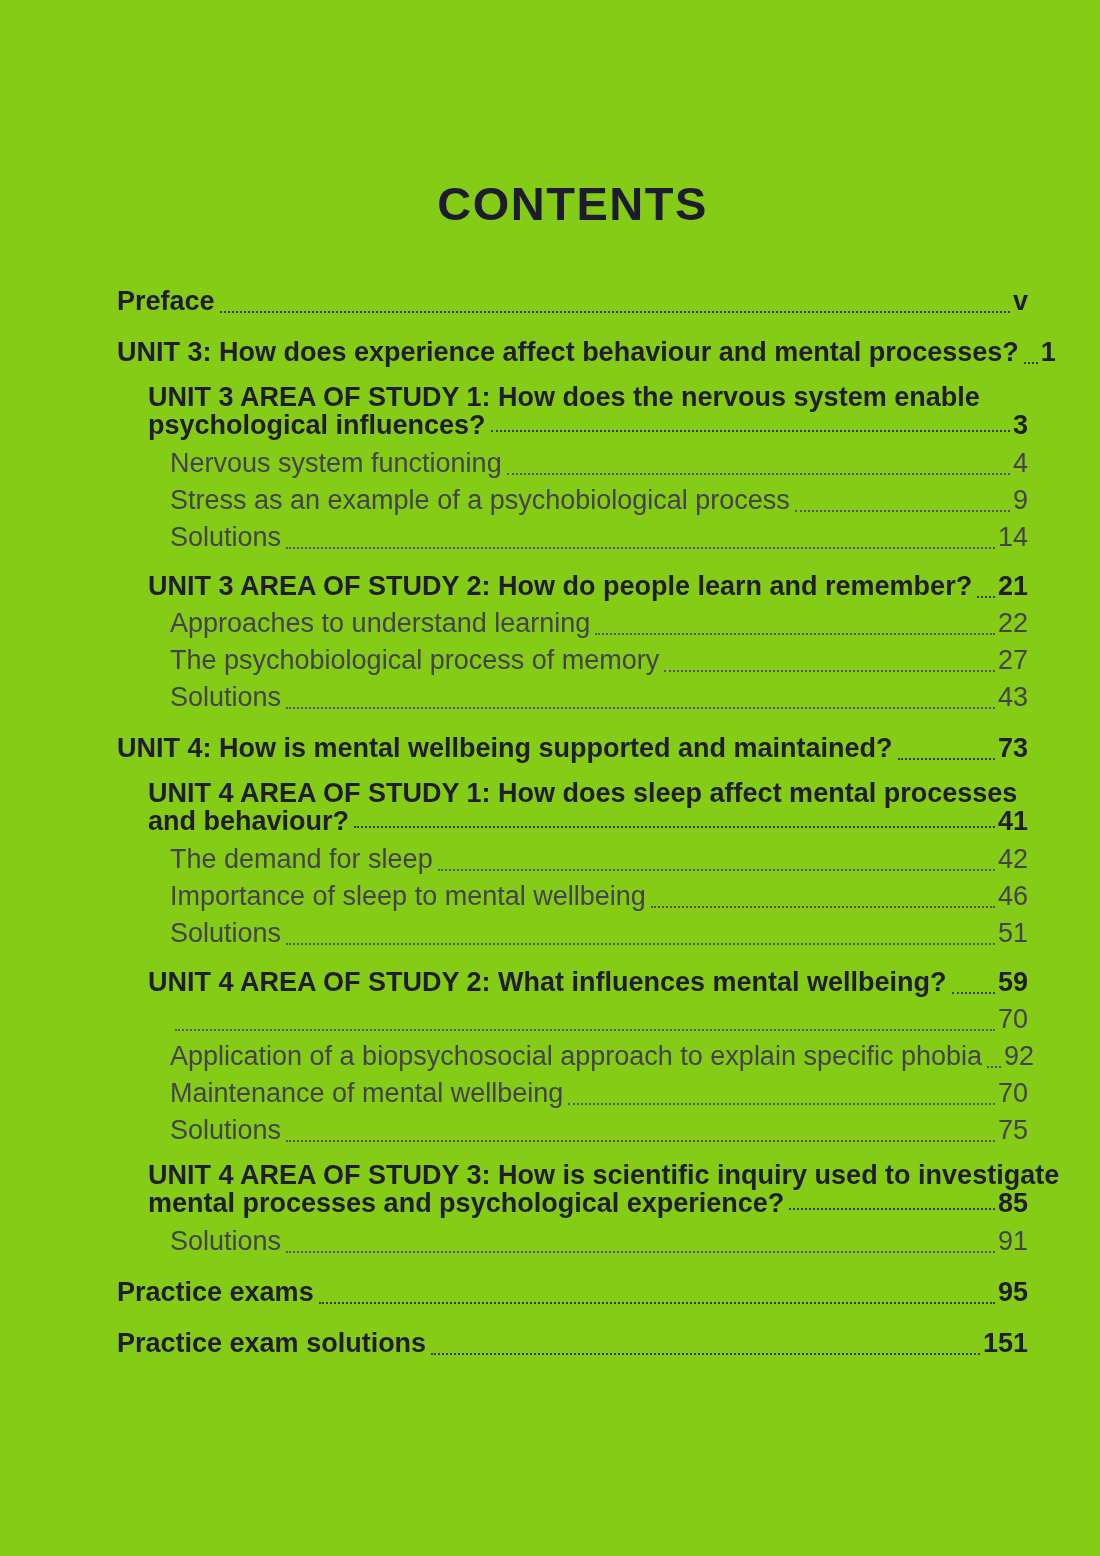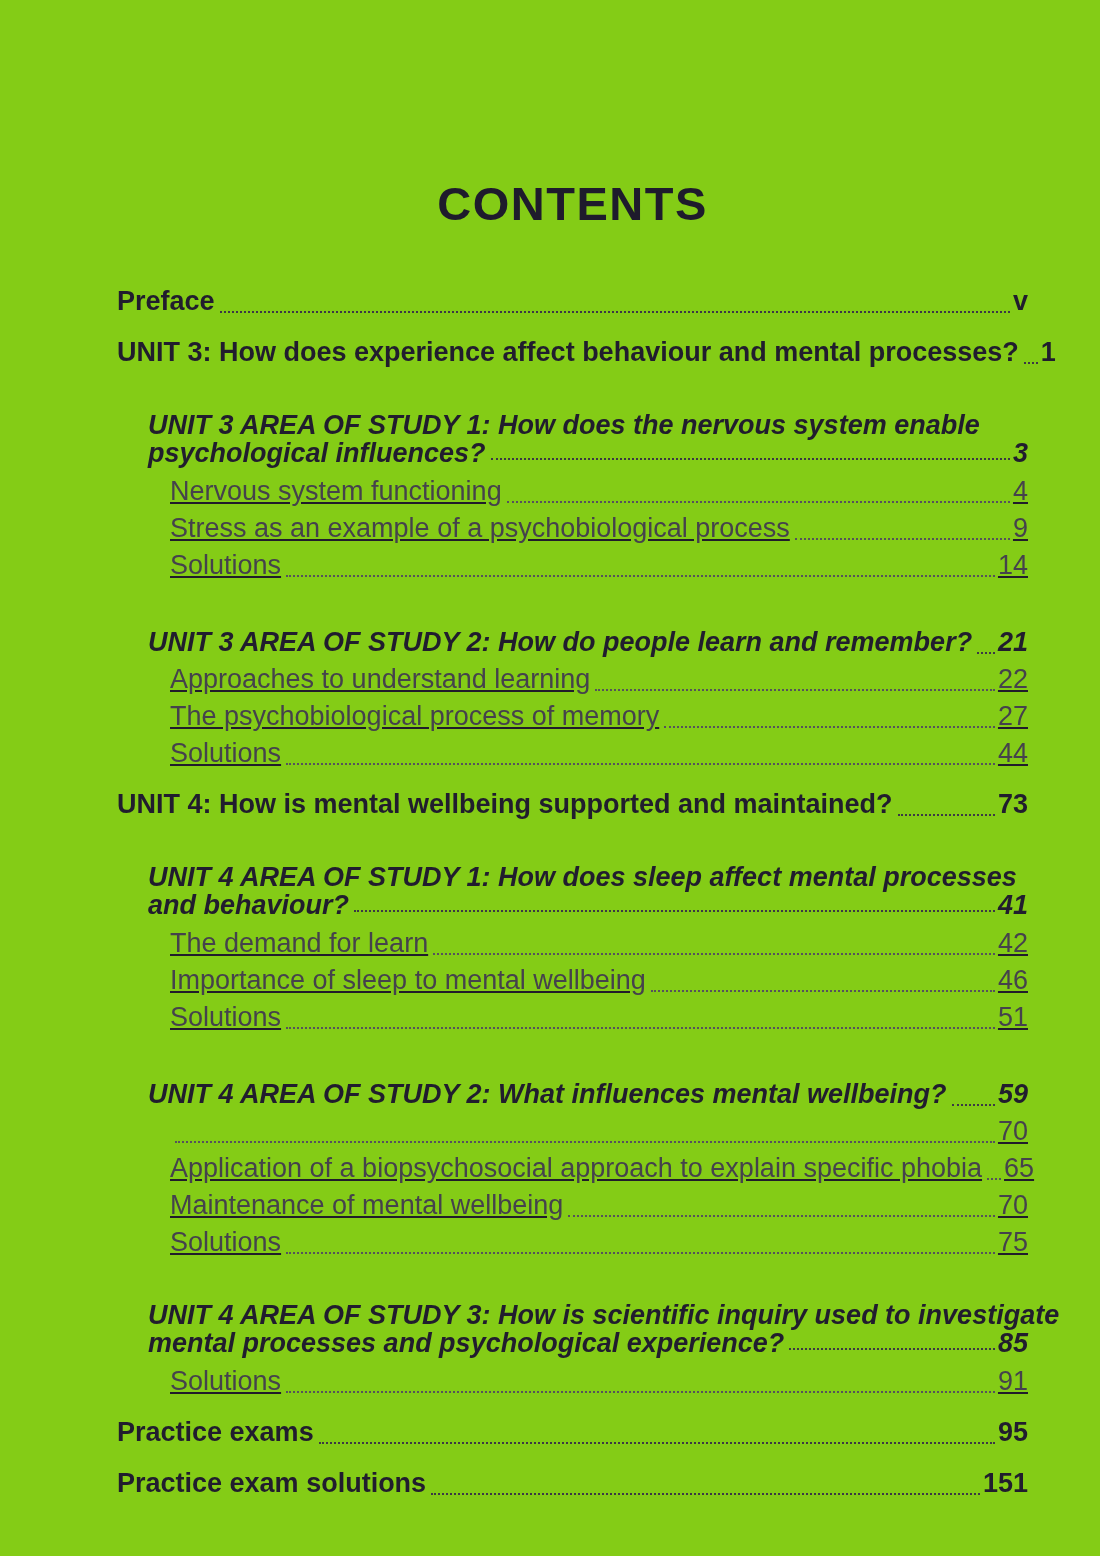--- a/index.html
+++ b/index.html
@@ -29,22 +29,22 @@
   .toc { width: 100%; }
   .entry { margin: 0; }
   .entry .row {
     display: flex;
     line-height: 37px;
     font-size: 27px;
   }
   .entry.bold .row { font-weight: 700; color: #211d2e; }
   .entry.plain .row { font-weight: 400; color: #45424c; }
   .entry.level0 { padding-left: 0; margin-top: 14px; }
-  .entry.level1 { padding-left: 31px; margin-top: 40px; font-style: italic; }
-  .entry.level2 { padding-left: 53px; margin-top: 0; text-decoration: underline; }
+  .entry.level1 { padding-left: 31px; margin-top: 12px; }
+  .entry.level2 { padding-left: 53px; margin-top: 0; }
   .entry.multiline .row { line-height: 28px; }
   .entry.multiline { margin-bottom: 6px; }
   .label { white-space: nowrap; }
   .dots { flex: 1; position: relative; min-width: 14px; margin: 0 3px 0 5px; }
   .dots::after {
     content: "";
     position: absolute;
     left: 0; right: 0; bottom: 7px;
     border-bottom: 2.6px dotted #3b3845;
   }
@@ -120,21 +120,21 @@
         <div class="row">
           <span class="label">The psychobiological process of memory</span>
           <span class="dots"></span>
           <span class="pageno">27</span>
         </div>
       </div>
       <div class="entry level2 plain">
         <div class="row">
           <span class="label">Solutions</span>
           <span class="dots"></span>
-          <span class="pageno">44</span>
+          <span class="pageno">43</span>
         </div>
       </div>
       <div class="entry level0 bold">
         <div class="row">
           <span class="label">UNIT 4: How is mental wellbeing supported and maintained?</span>
           <span class="dots"></span>
           <span class="pageno">73</span>
         </div>
       </div>
       <div class="entry level1 bold multiline">
@@ -142,21 +142,21 @@
           <span class="label">UNIT 4 AREA OF STUDY 1: How does sleep affect mental processes</span>
         </div>
         <div class="row">
           <span class="label">and behaviour?</span>
           <span class="dots"></span>
           <span class="pageno">41</span>
         </div>
       </div>
       <div class="entry level2 plain">
         <div class="row">
-          <span class="label">The demand for learn</span>
+          <span class="label">The demand for sleep</span>
           <span class="dots"></span>
           <span class="pageno">42</span>
         </div>
       </div>
       <div class="entry level2 plain">
         <div class="row">
           <span class="label">Importance of sleep to mental wellbeing</span>
           <span class="dots"></span>
           <span class="pageno">46</span>
         </div>
@@ -178,21 +178,21 @@
       <div class="entry level2 plain">
         <div class="row">
           <span class="dots"></span>
           <span class="pageno">70</span>
         </div>
       </div>
       <div class="entry level2 plain">
         <div class="row">
           <span class="label">Application of a biopsychosocial approach to explain specific phobia</span>
           <span class="dots"></span>
-          <span class="pageno">65</span>
+          <span class="pageno">92</span>
         </div>
       </div>
       <div class="entry level2 plain">
         <div class="row">
           <span class="label">Maintenance of mental wellbeing</span>
           <span class="dots"></span>
           <span class="pageno">70</span>
         </div>
       </div>
       <div class="entry level2 plain">

